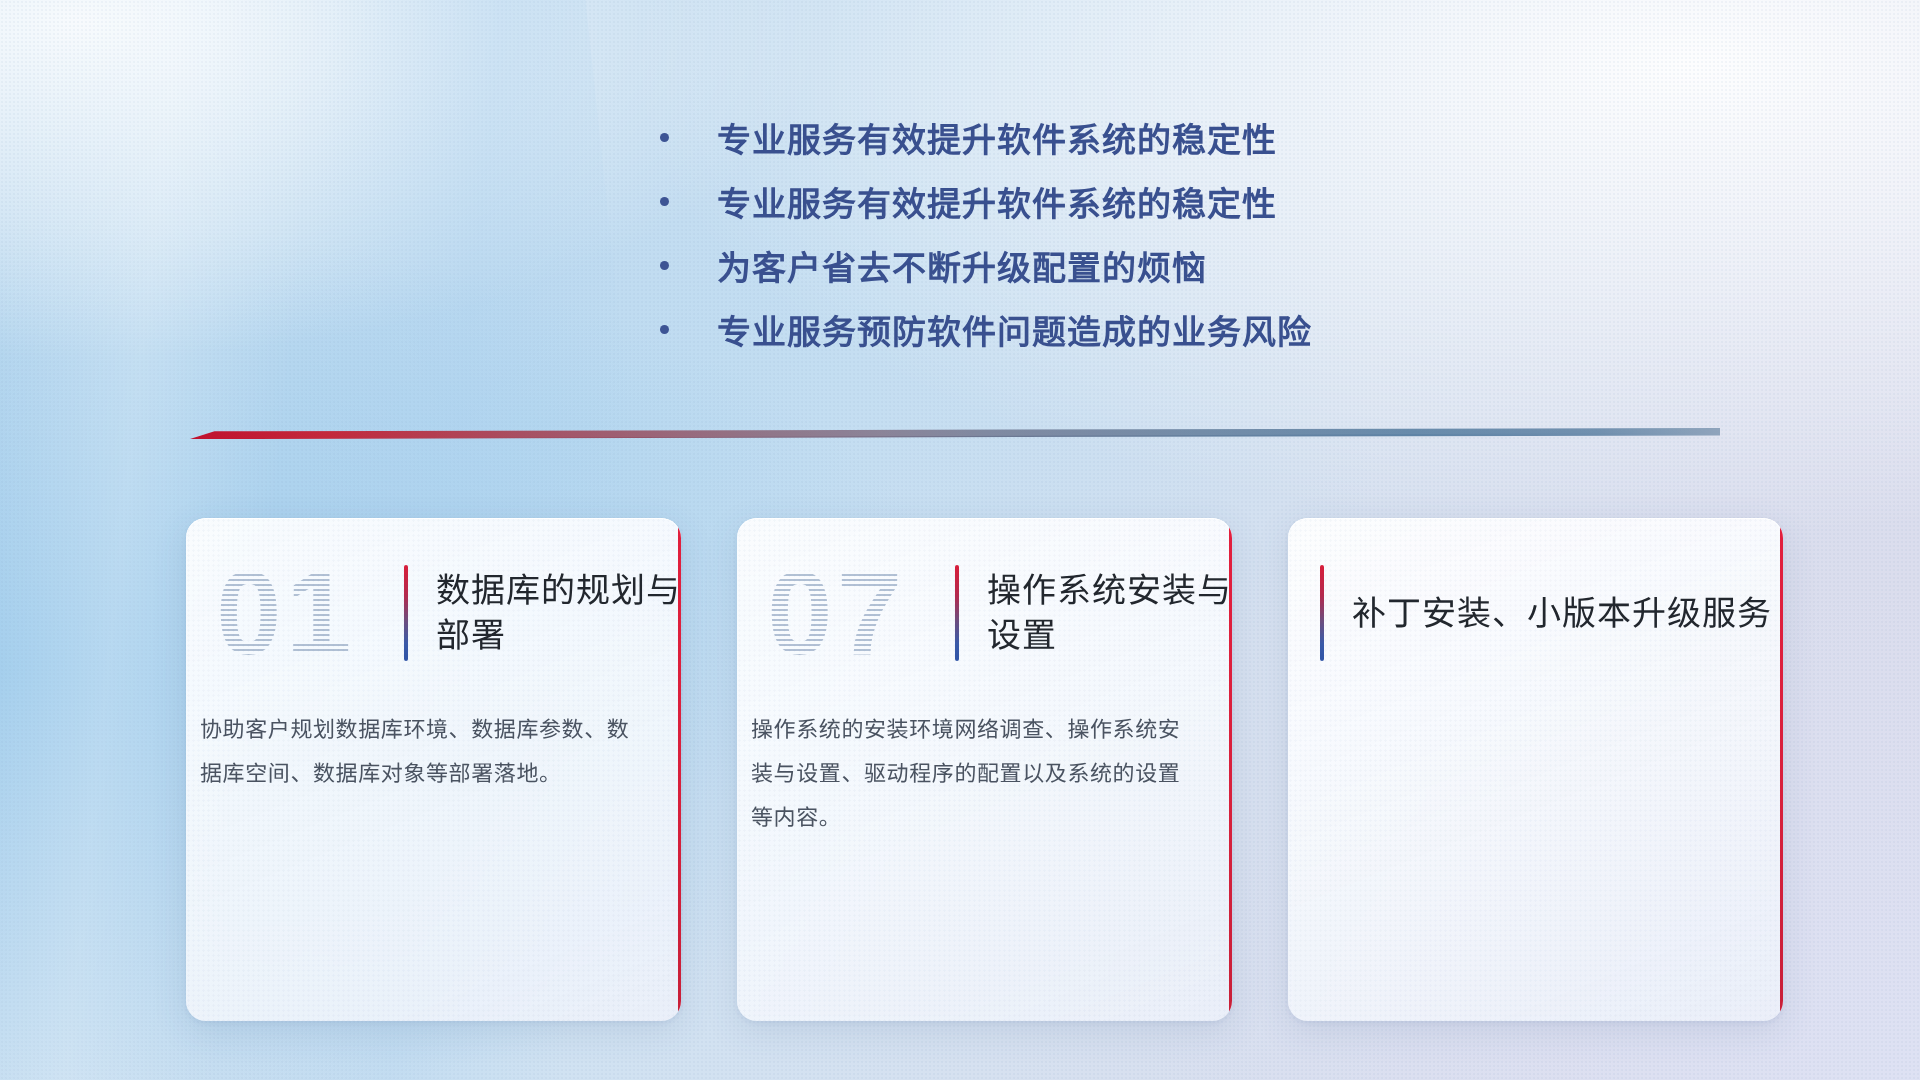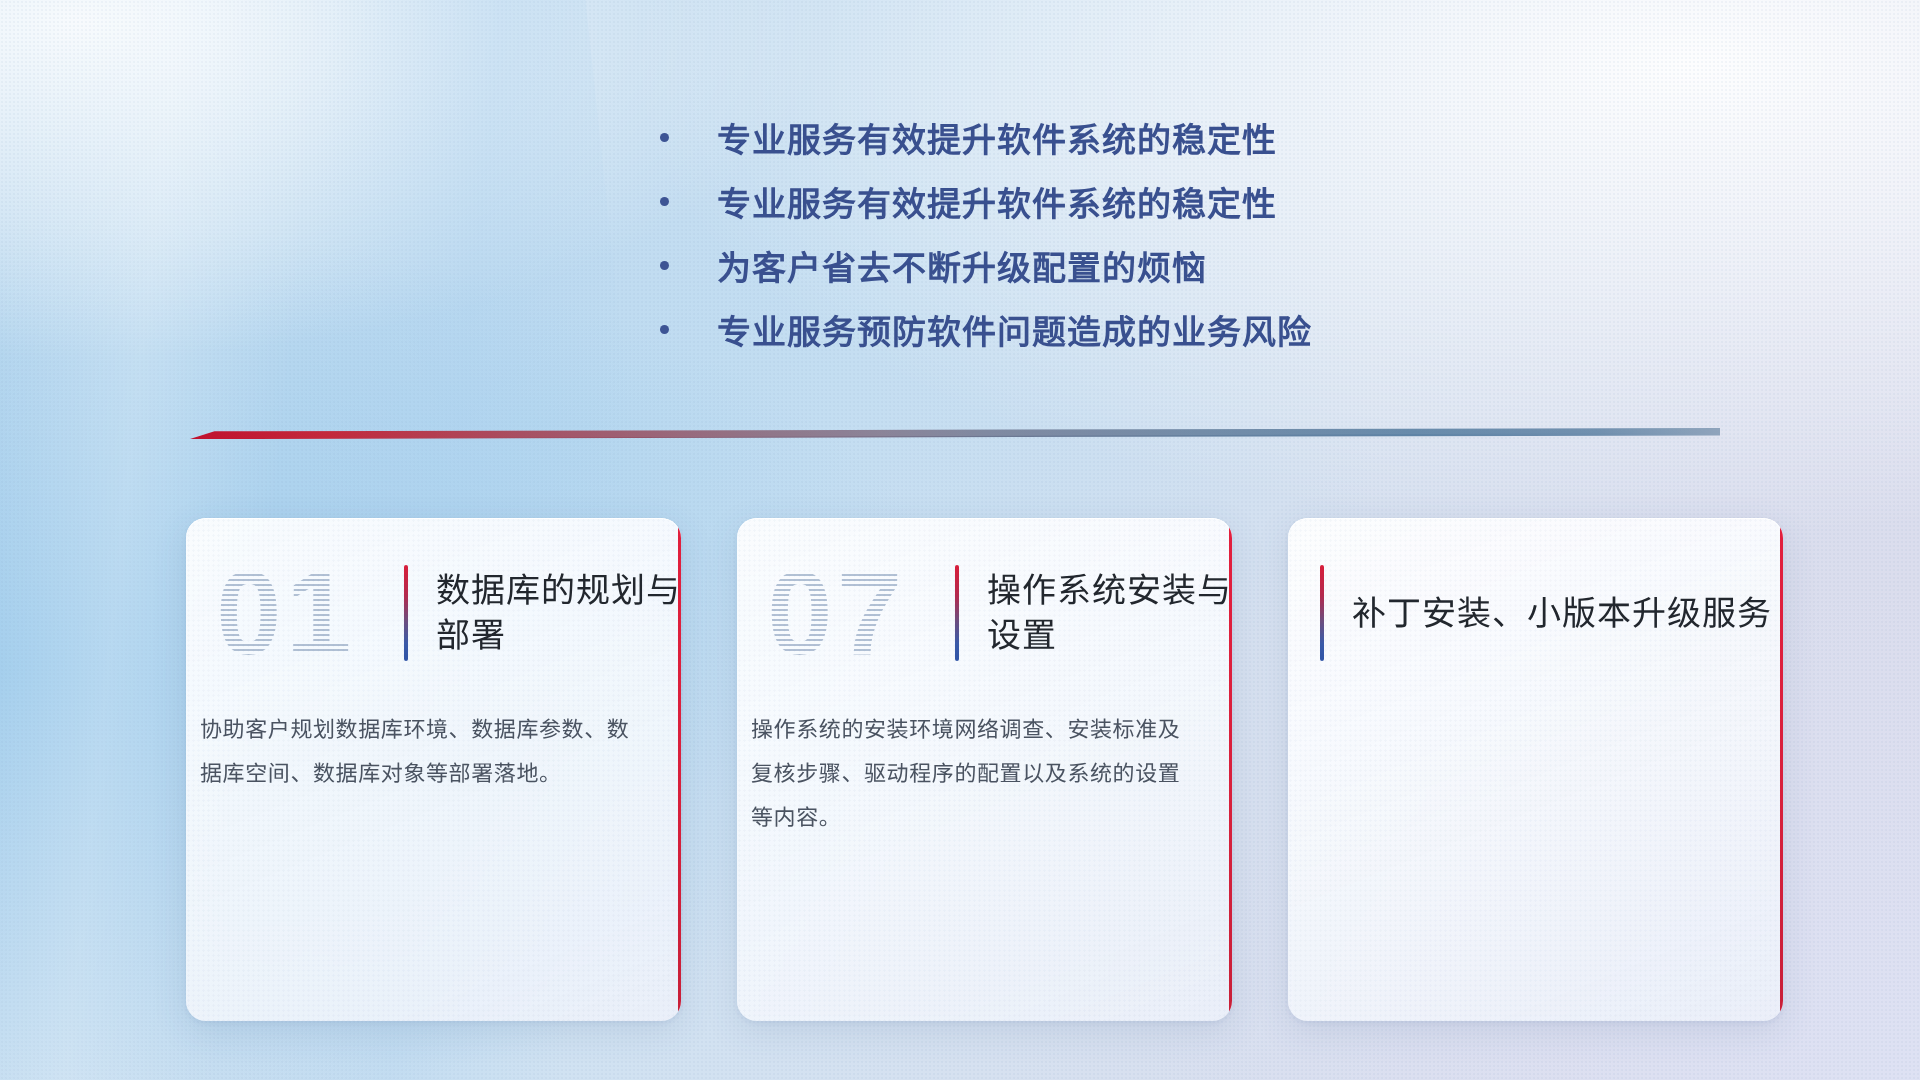--- a/index.html
+++ b/index.html
@@ -249,21 +249,21 @@
       <div class="card-body">协助客户规划数据库环境、数据库参数、数据库空间、数据库对象等部署落地。</div>
     </div>
 
     <div class="card">
       <div class="tex"></div>
       <div class="card-head">
         <div class="ghost-num">07</div>
         <div class="divider"></div>
         <div class="card-title">操作系统安装与设置</div>
       </div>
-      <div class="card-body">操作系统的安装环境网络调查、安装标准及复核步骤、驱动程序的配置以及系统的设置等内容。</div>
+      <div class="card-body">操作系统的安装环境网络调查、操作系统安装与设置、驱动程序的配置以及系统的设置等内容。</div>
     </div>
 
     <div class="card">
       <div class="tex"></div>
       <div class="card-head">
         <div class="divider"></div>
         <div class="card-title">补丁安装、小版本升级服务</div>
       </div>
     </div>
 

